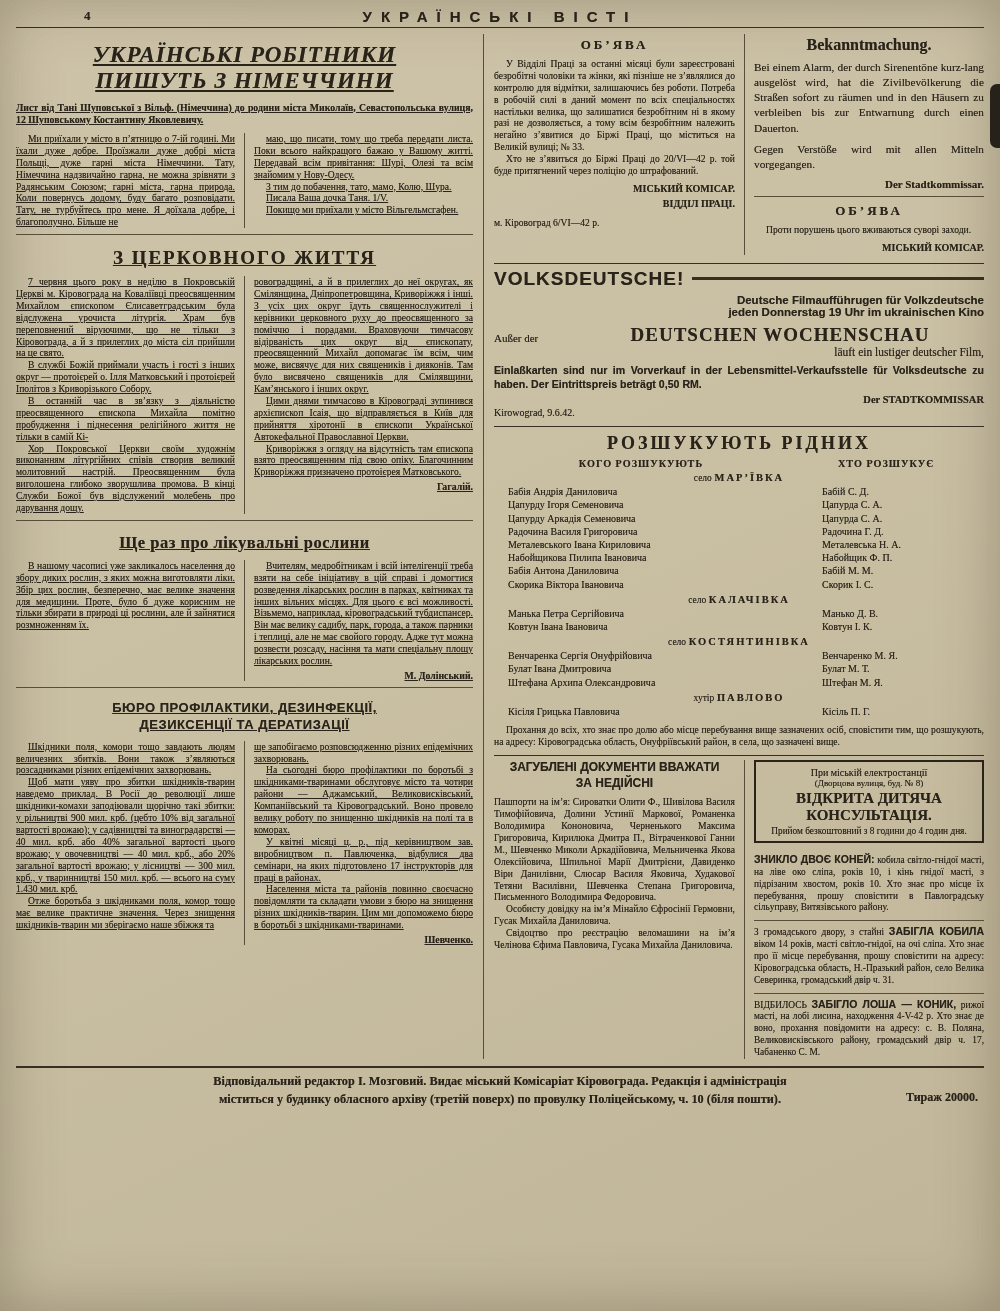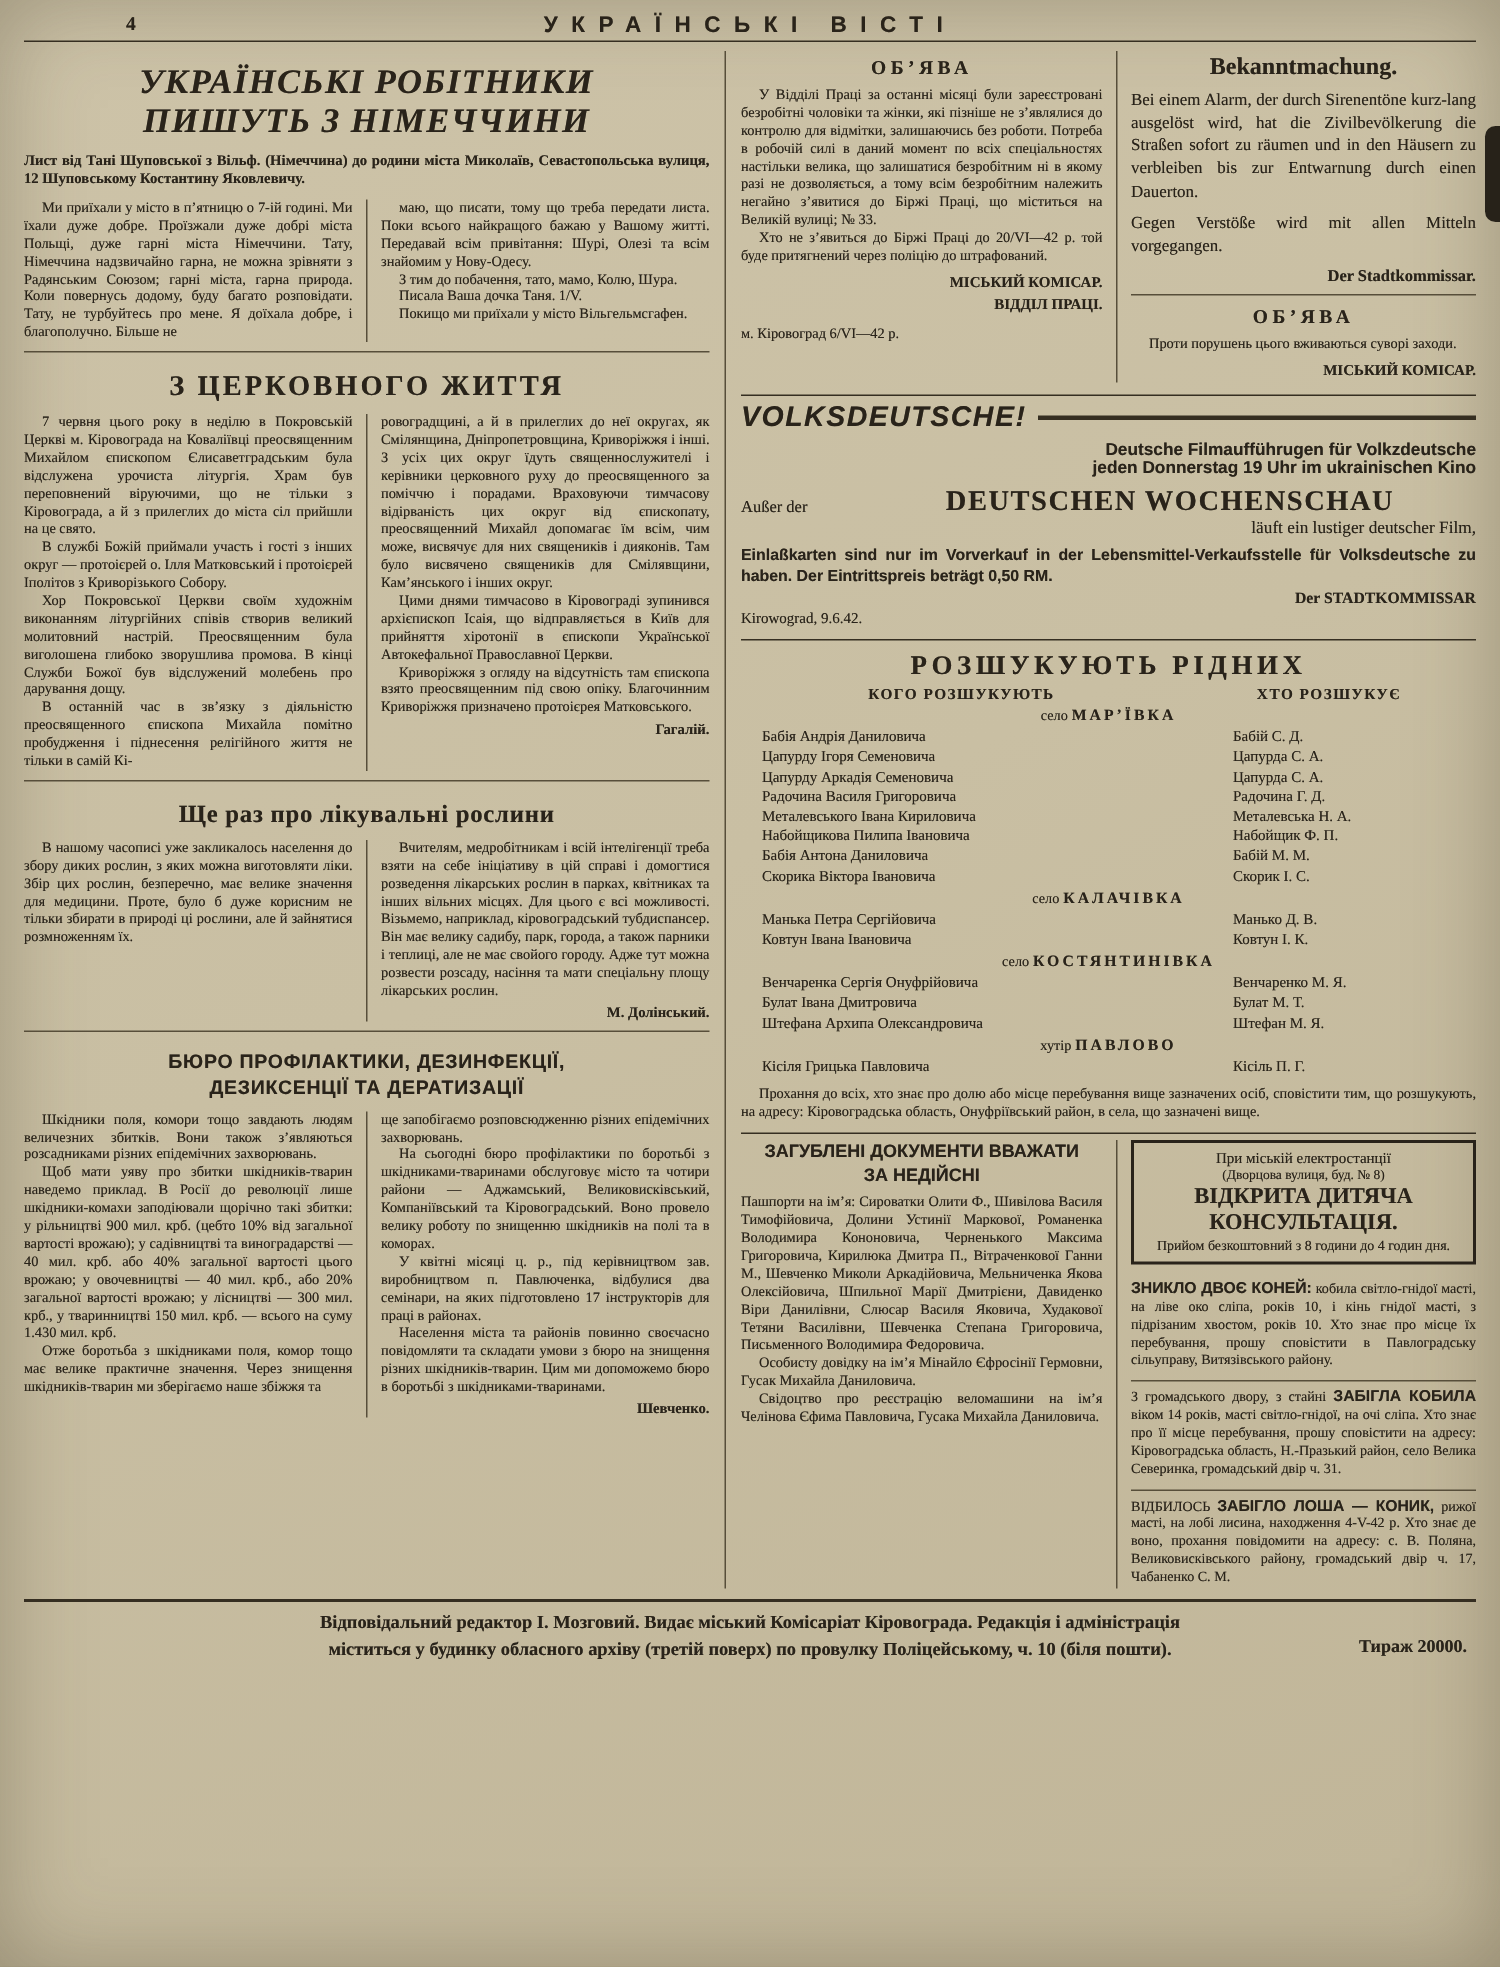--- a/index.html
+++ b/index.html
@@ -33,21 +33,21 @@
   
   .content { display:flex; margin-top:6px; }
   .left-half { width:468px; padding-right:10px; border-right:1px solid #574e3a; }
   .right-half { flex:1; padding-left:10px; }
 
   
   p.body { font-size:9.6px; line-height:1.24; text-align:justify; text-indent:12px; }
   .sig { text-align:right; font-weight:bold; font-size:9.8px; margin-top:3px; }
 
   
-  .article { padding:4px 0 6px 0; }
+  .article { padding:4px 0 6px 0;text-decoration:underline; }
   .article + .article { border-top:1px solid #574e3a; }
   .display-title {
     text-align:center; font-weight:bold; font-style:italic;
     font-size:23px; line-height:1.12; letter-spacing:1px; margin:4px 0 8px 0;
   }
   .lede { font-weight:bold; font-size:9.8px; line-height:1.3; text-align:justify; margin-bottom:6px; }
   .sec-title {
     text-align:center; font-weight:bold; font-size:19px;
     letter-spacing:2px; margin:8px 0 7px 0;
   }
@@ -71,21 +71,21 @@
   }
   .sigblock { text-align:right; font-weight:bold; font-size:10px; line-height:1.5; margin-top:4px; }
   .dateline { font-size:9.6px; margin-top:6px; }
   .german-title { text-align:center; font-weight:bold; font-size:16px; margin:2px 0 6px 0; }
   p.german { font-size:11.3px; line-height:1.34; text-align:justify; text-indent:0; margin-bottom:6px; }
   .german-sig { text-align:right; font-weight:bold; font-size:11px; }
 
   
   .volks { border-top:1.5px solid #352e21; margin-top:8px; padding-top:4px; }
   .volks-head { display:flex; align-items:center; gap:8px; }
-  .volks-title { font-weight:bold; font-size:19px; letter-spacing:1px; font-family:"Liberation Sans", sans-serif;font-style:italic; }
+  .volks-title { font-weight:bold; font-size:19px; letter-spacing:1px; font-family:"Liberation Sans", sans-serif; }
   .volks-rule { flex:1; height:3px; background:#352e21; }
   .volks-l1 { text-align:right; font-weight:bold; font-size:11.5px; font-family:"Liberation Sans", sans-serif; margin-top:4px; }
   .volks-l2 { text-align:right; font-weight:bold; font-size:11.5px; font-family:"Liberation Sans", sans-serif; }
   .volks-mid { display:flex; align-items:flex-start; margin-top:6px; }
   .ausser { font-size:11px; padding-top:8px; width:82px; }
   .volks-big-wrap { flex:1; text-align:center; }
   .volks-big { font-size:19px; font-weight:bold; letter-spacing:1px; }
   .volks-film { font-size:11.5px; text-align:right; }
   .volks-p { font-weight:bold; font-size:10.6px; line-height:1.3; text-align:justify; margin-top:6px; font-family:"Liberation Sans", sans-serif; }
   .volks-sig { text-align:right; font-weight:bold; font-size:10.5px; margin-top:3px; }
@@ -158,22 +158,22 @@
           </div>
         </div>
       </section>
 
       <section class="article">
         <h2 class="sec-title">З ЦЕРКОВНОГО ЖИТТЯ</h2>
         <div class="twocol">
           <div class="col">
             <p class="body">7 червня цього року в неділю в Покровській Церкві м. Кіровограда на Коваліївці преосвященним Михайлом єпископом Єлисаветградським була відслужена урочиста літургія. Храм був переповнений віруючими, що не тільки з Кіровограда, а й з прилеглих до міста сіл прийшли на це свято.</p>
             <p class="body">В службі Божій приймали участь і гості з інших округ — протоієрей о. Ілля Матковський і протоієрей Іполітов з Криворізького Собору.</p>
+            <p class="body">В останній час в зв’язку з діяльністю преосвященного єпископа Михайла помітно пробудження і піднесення релігійного життя не тільки в самій Кі-</p>
             <p class="body">Хор Покровської Церкви своїм художнім виконанням літургійних співів створив великий молитовний настрій. Преосвященним була виголошена глибоко зворушлива промова. В кінці Служби Божої був відслужений молебень про дарування дощу.</p>
-            <p class="body">В останній час в зв’язку з діяльністю преосвященного єпископа Михайла помітно пробудження і піднесення релігійного життя не тільки в самій Кі-</p>
           </div>
           <div class="col">
             <p class="body" style="text-indent:0">ровоградщині, а й в прилеглих до неї округах, як Смілянщина, Дніпропетровщина, Криворіжжя і інші. З усіх цих округ їдуть священнослужителі і керівники церковного руху до преосвященного за поміччю і порадами. Враховуючи тимчасову відірваність цих округ від єпископату, преосвященний Михайл допомагає їм всім, чим може, висвячує для них священиків і дияконів. Там було висвячено священиків для Смілявщини, Кам’янського і інших округ.</p>
             <p class="body">Цими днями тимчасово в Кіровограді зупинився архієпископ Ісаія, що відправляється в Київ для прийняття хіротонії в єпископи Української Автокефальної Православної Церкви.</p>
             <p class="body">Криворіжжя з огляду на відсутність там єпископа взято преосвященним під свою опіку. Благочинним Криворіжжя призначено протоієрея Матковського.</p>
             <div class="sig">Гагалій.</div>
           </div>
         </div>
       </section>
 

